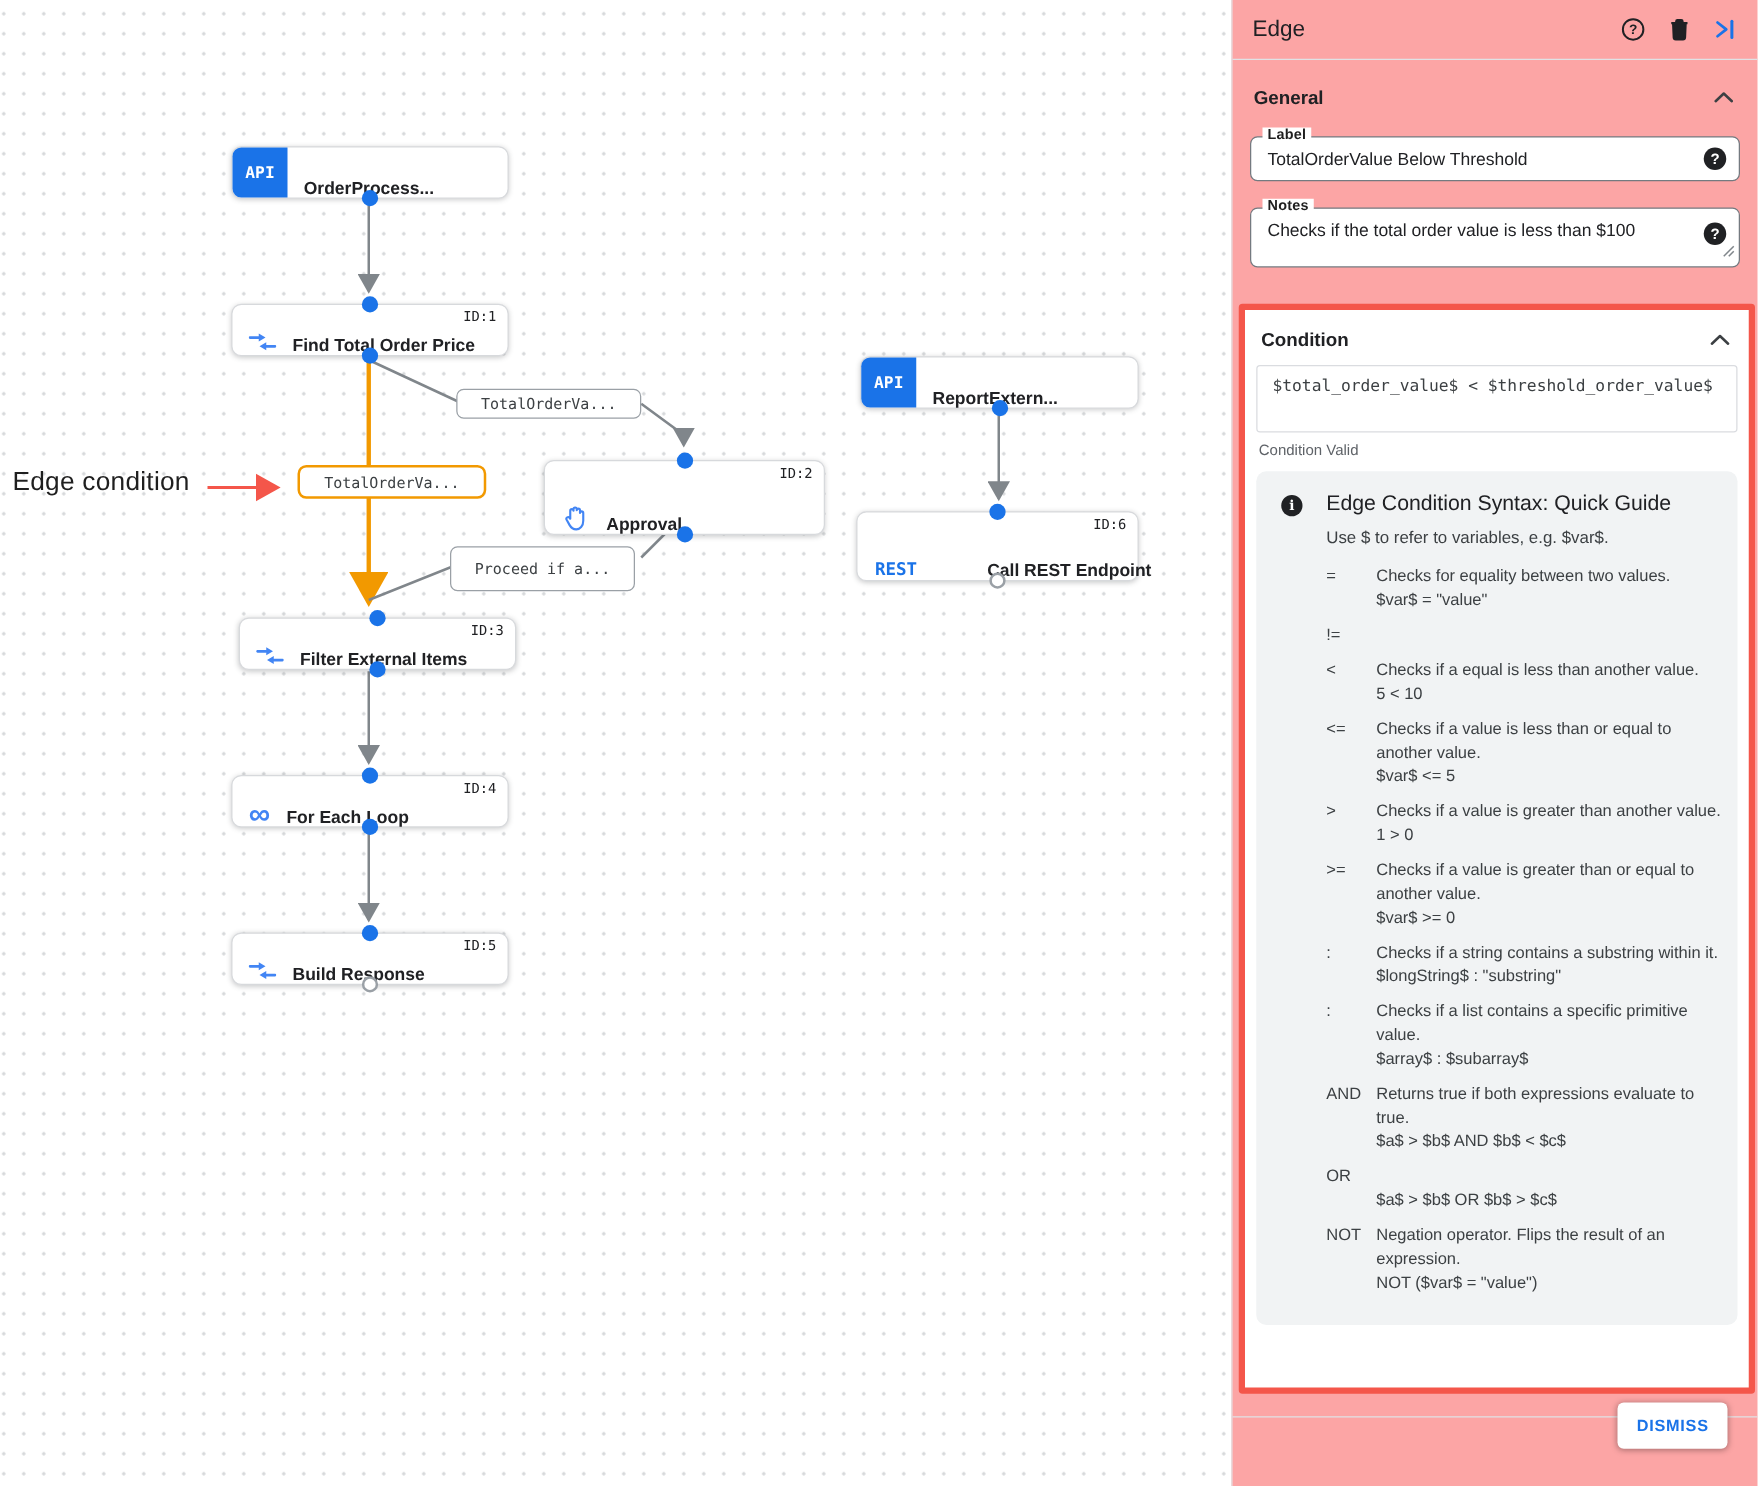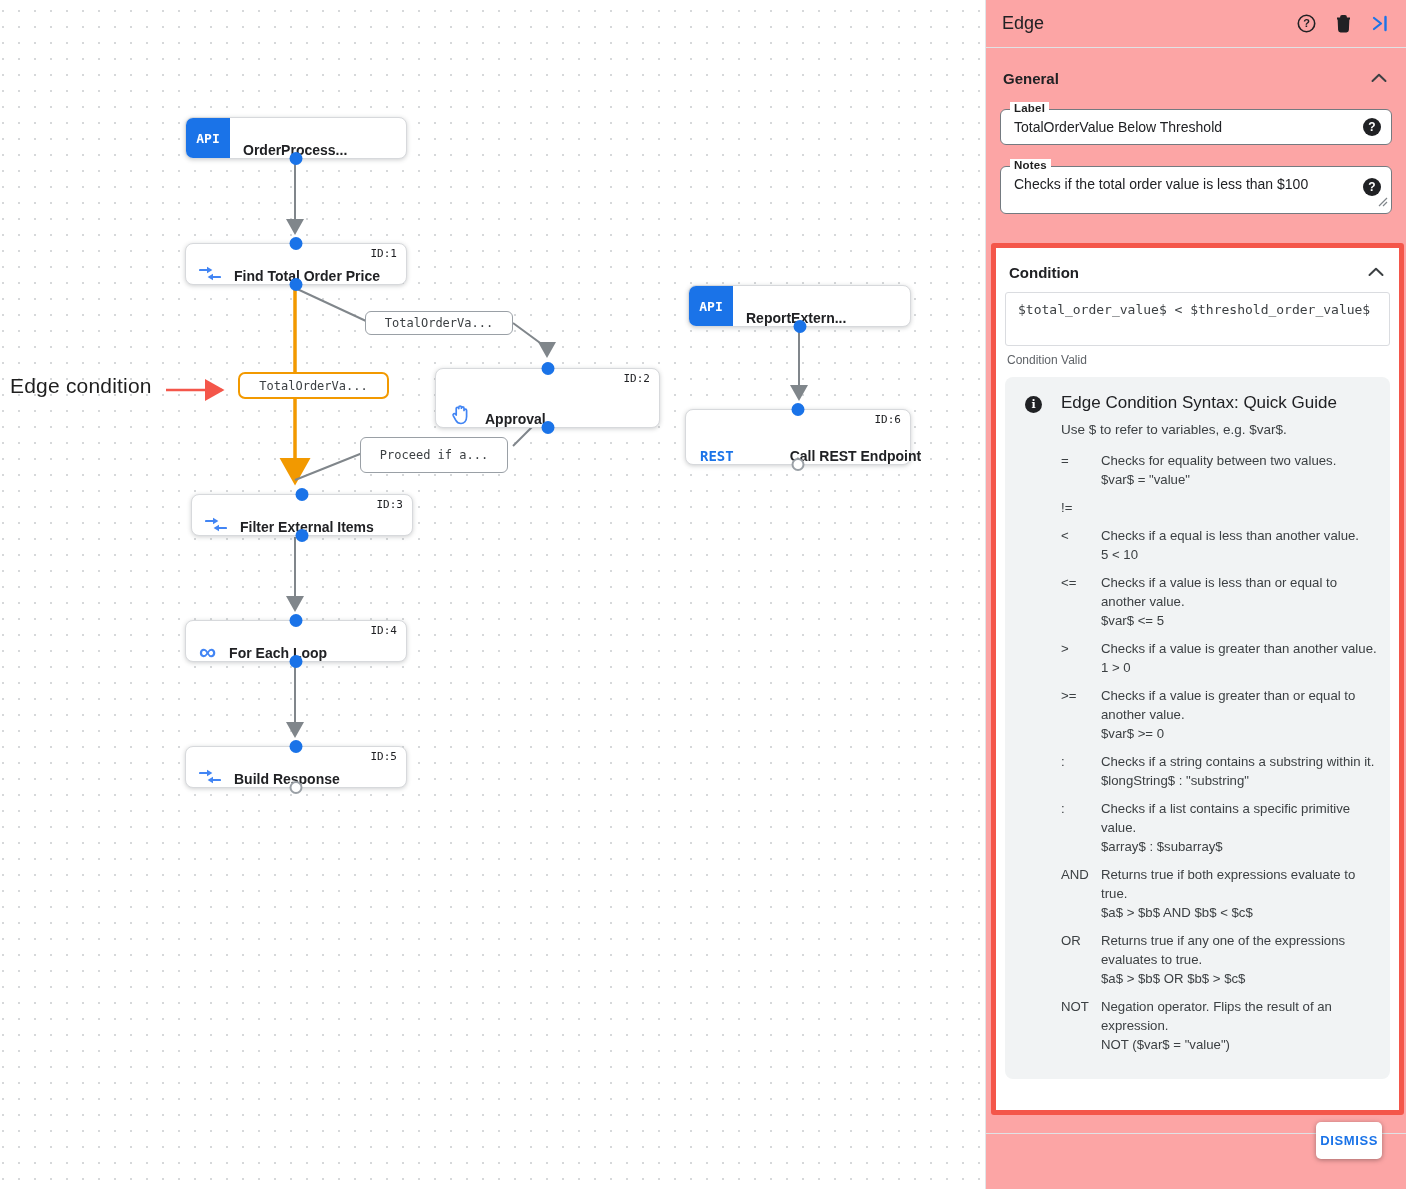--- a/index.html
+++ b/index.html
@@ -107,21 +107,21 @@
   .guide-title { font-size:17px; color:#202124; }
   .guide-intro { font-size:13.5px; color:#3c4043; margin:9px 0 14px 0; }
   .op-row { display:flex; margin-bottom:9px; font-size:13.2px; color:#3c4043; line-height:19px; }
   .op-sym { width:40px; flex:none; }
   .op-desc { flex:1; padding-right:2px; }
   .op-example { }
 
   .panel-footer-divider { position:absolute; left:0; top:1133px; width:100%; border-top:1px solid #e0e2e5; }
   .dismiss-btn {
     position:absolute; top:1122px; right:24px; background:#fff; border:none;
-    border-radius:5px; padding:11px 4px; color:#1a73e8; font-size:13px; font-weight:bold;
+    border-radius:5px; padding:11px 15px; color:#1a73e8; font-size:13px; font-weight:bold;
     letter-spacing:.6px; box-shadow:0 1px 5px rgba(0,0,0,.35); cursor:pointer;
     font-family:"Liberation Sans", sans-serif;
   }
 </style>
 </head>
 <body>
 
 <div class="canvas">
 
   <svg class="edges" width="986" height="1189">
@@ -360,21 +360,21 @@
         <div class="op-row">
           <span class="op-sym">:</span>
           <span class="op-desc"><span>Checks if a list contains a specific primitive value.</span><br><span class="op-example">$array$ : $subarray$</span></span>
         </div>
         <div class="op-row">
           <span class="op-sym">AND</span>
           <span class="op-desc"><span>Returns true if both expressions evaluate to true.</span><br><span class="op-example">$a$ &gt; $b$ AND $b$ &lt; $c$</span></span>
         </div>
         <div class="op-row">
           <span class="op-sym">OR</span>
-          <span class="op-desc"><span>Returns true if any one of the expressions evaluates to true.</span><br><span class="op-example">$a$ &gt; $b$ OR $b$ &gt; $c$</span></span>
+          <span class="op-desc"><br><span class="op-example">$a$ &gt; $b$ OR $b$ &gt; $c$</span></span>
         </div>
         <div class="op-row">
           <span class="op-sym">NOT</span>
           <span class="op-desc"><span>Negation operator. Flips the result of an expression.</span><br><span class="op-example">NOT ($var$ = "value")</span></span>
         </div>
       </div>
     </div>
   </div>
 
   <div class="panel-footer-divider"></div>

